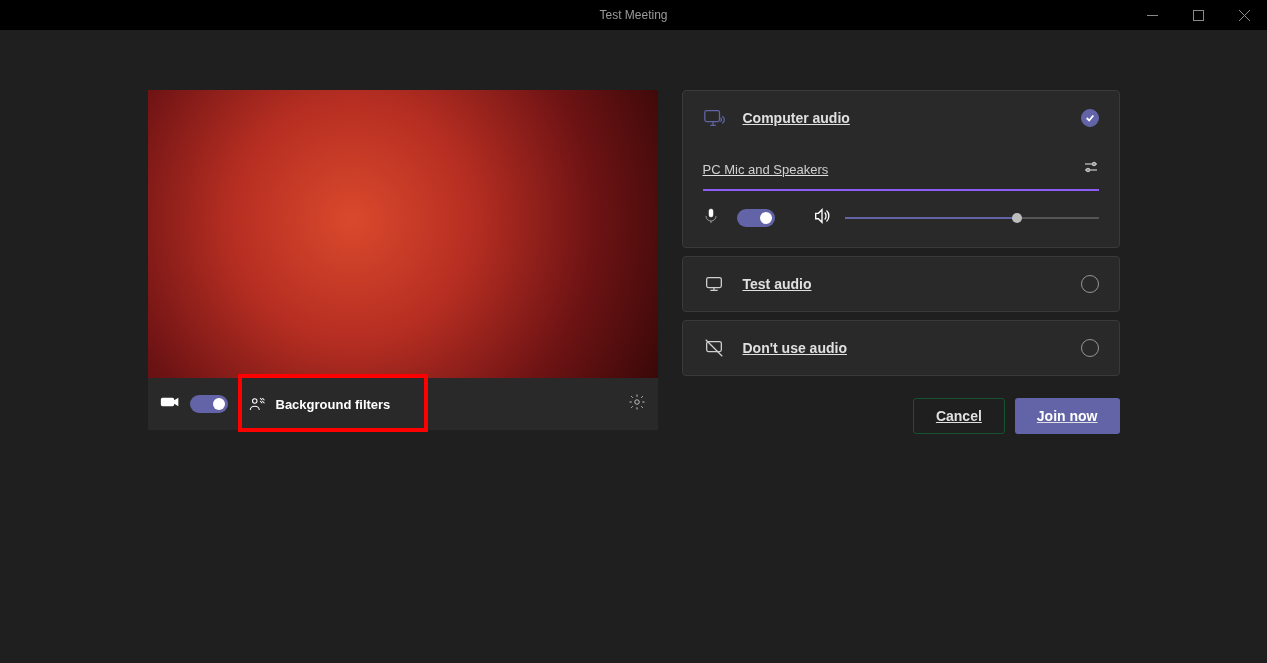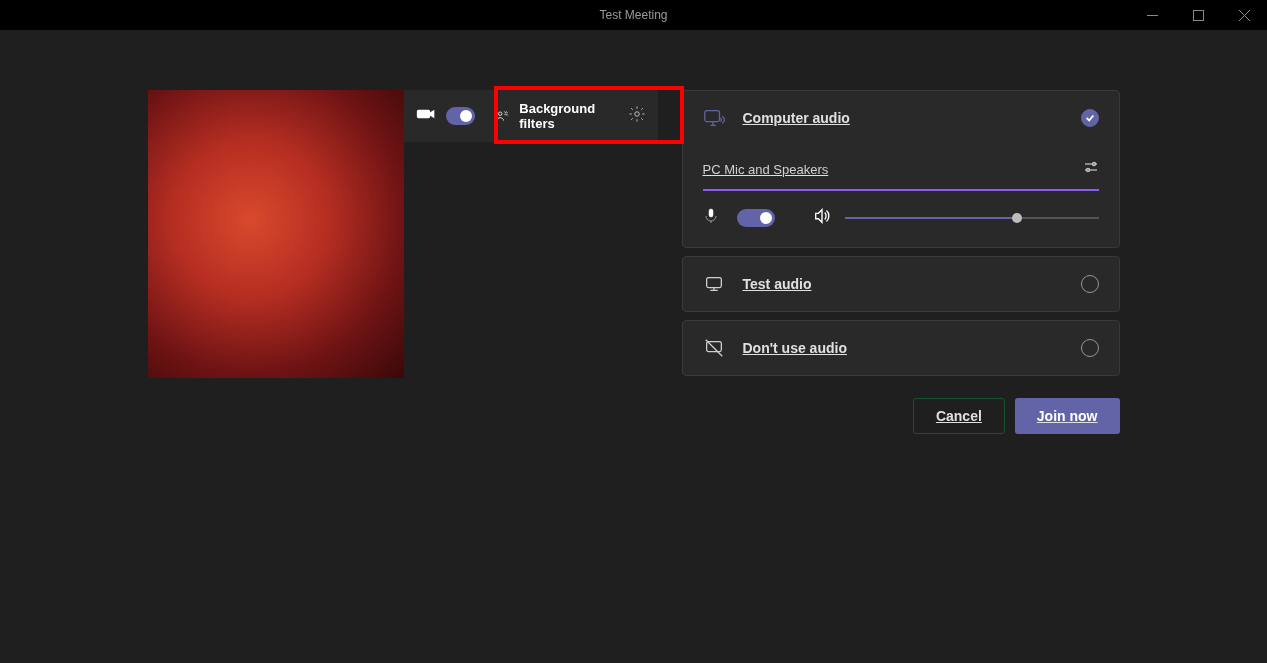--- a/index.html
+++ b/index.html
@@ -54,21 +54,21 @@
     font-weight: 700;
     color: #fff;
   }
   .content {
     margin-top: 60px;
     display: flex;
     gap: 24px;
   }
 
   
-  .video-col { width: 510px; display: flex; flex-direction: row; }
+  .video-col { width: 510px; display: flex; flex-direction: column; }
   .preview {
     width: 510px;
     height: 288px;
     background: radial-gradient(circle at 40% 45%, #d9492c 0%, #b62e22 35%, #6e1314 70%, #3a0808 100%);
   }
   .video-bar {
     height: 52px;
     background: #292929;
     display: flex;
     align-items: center;

